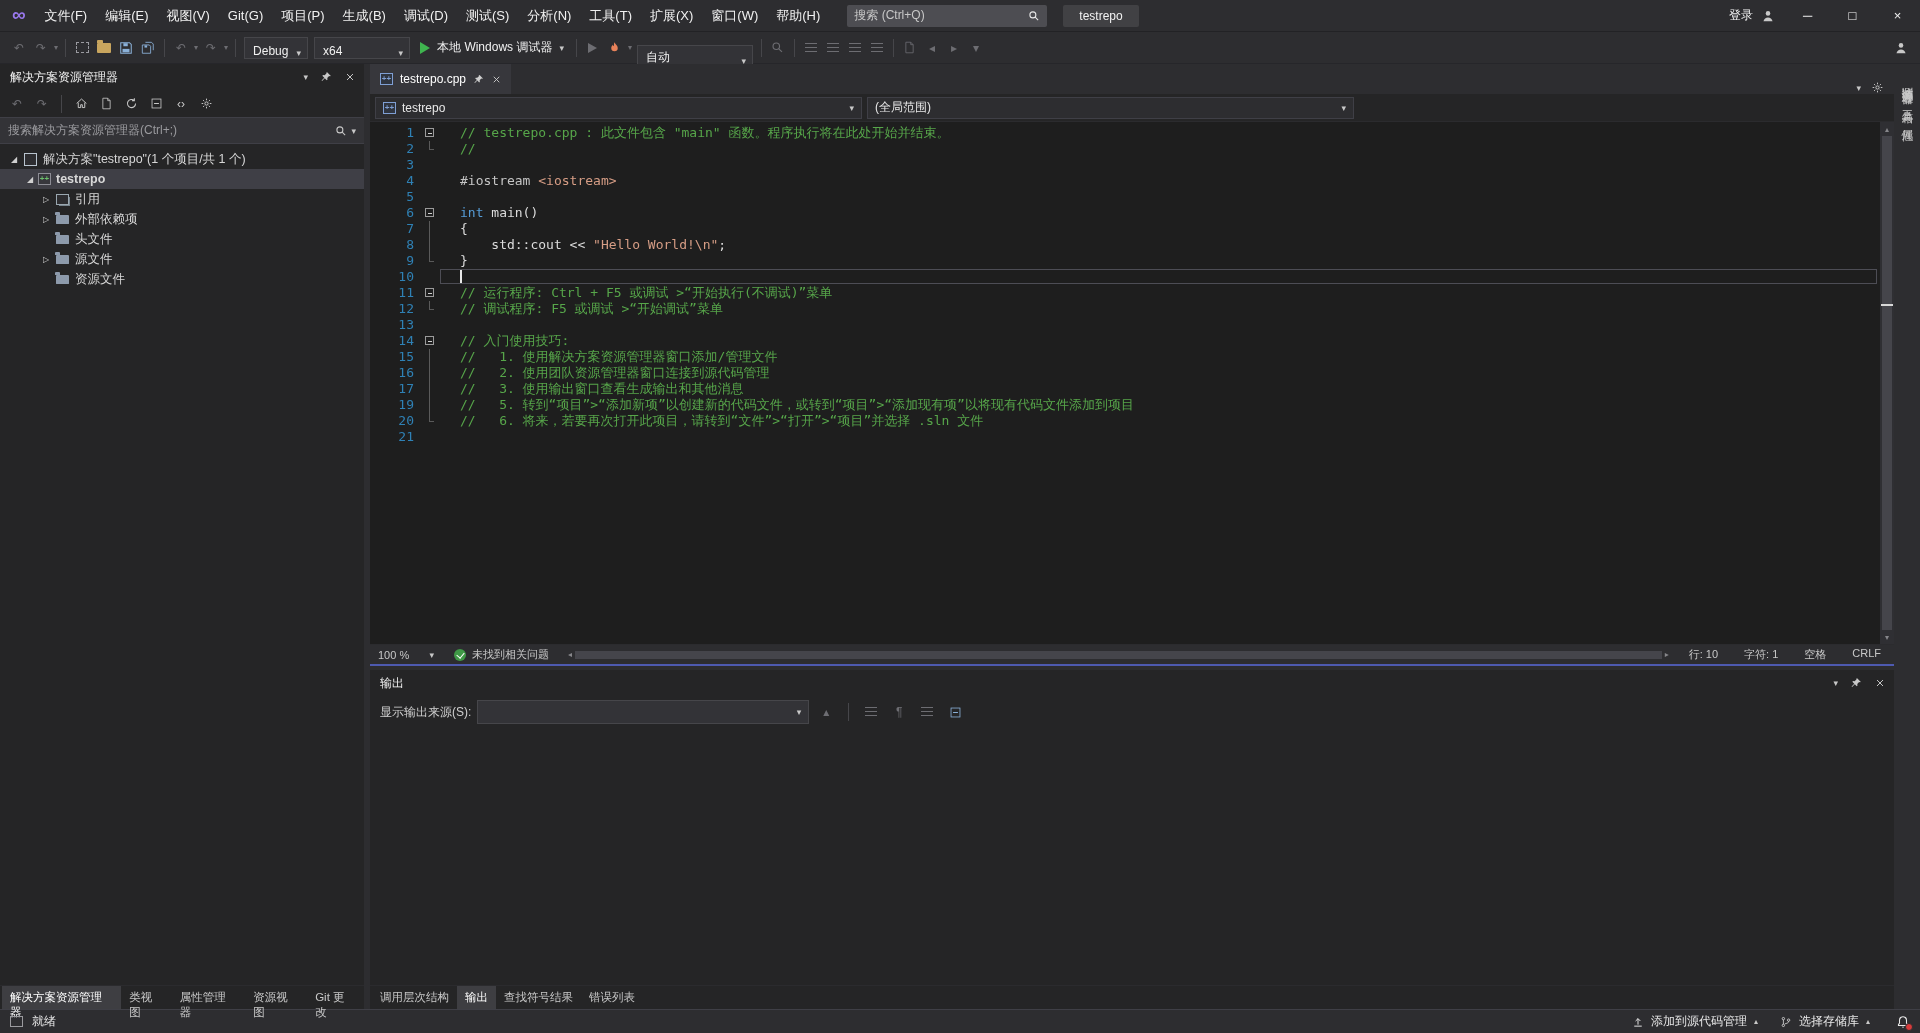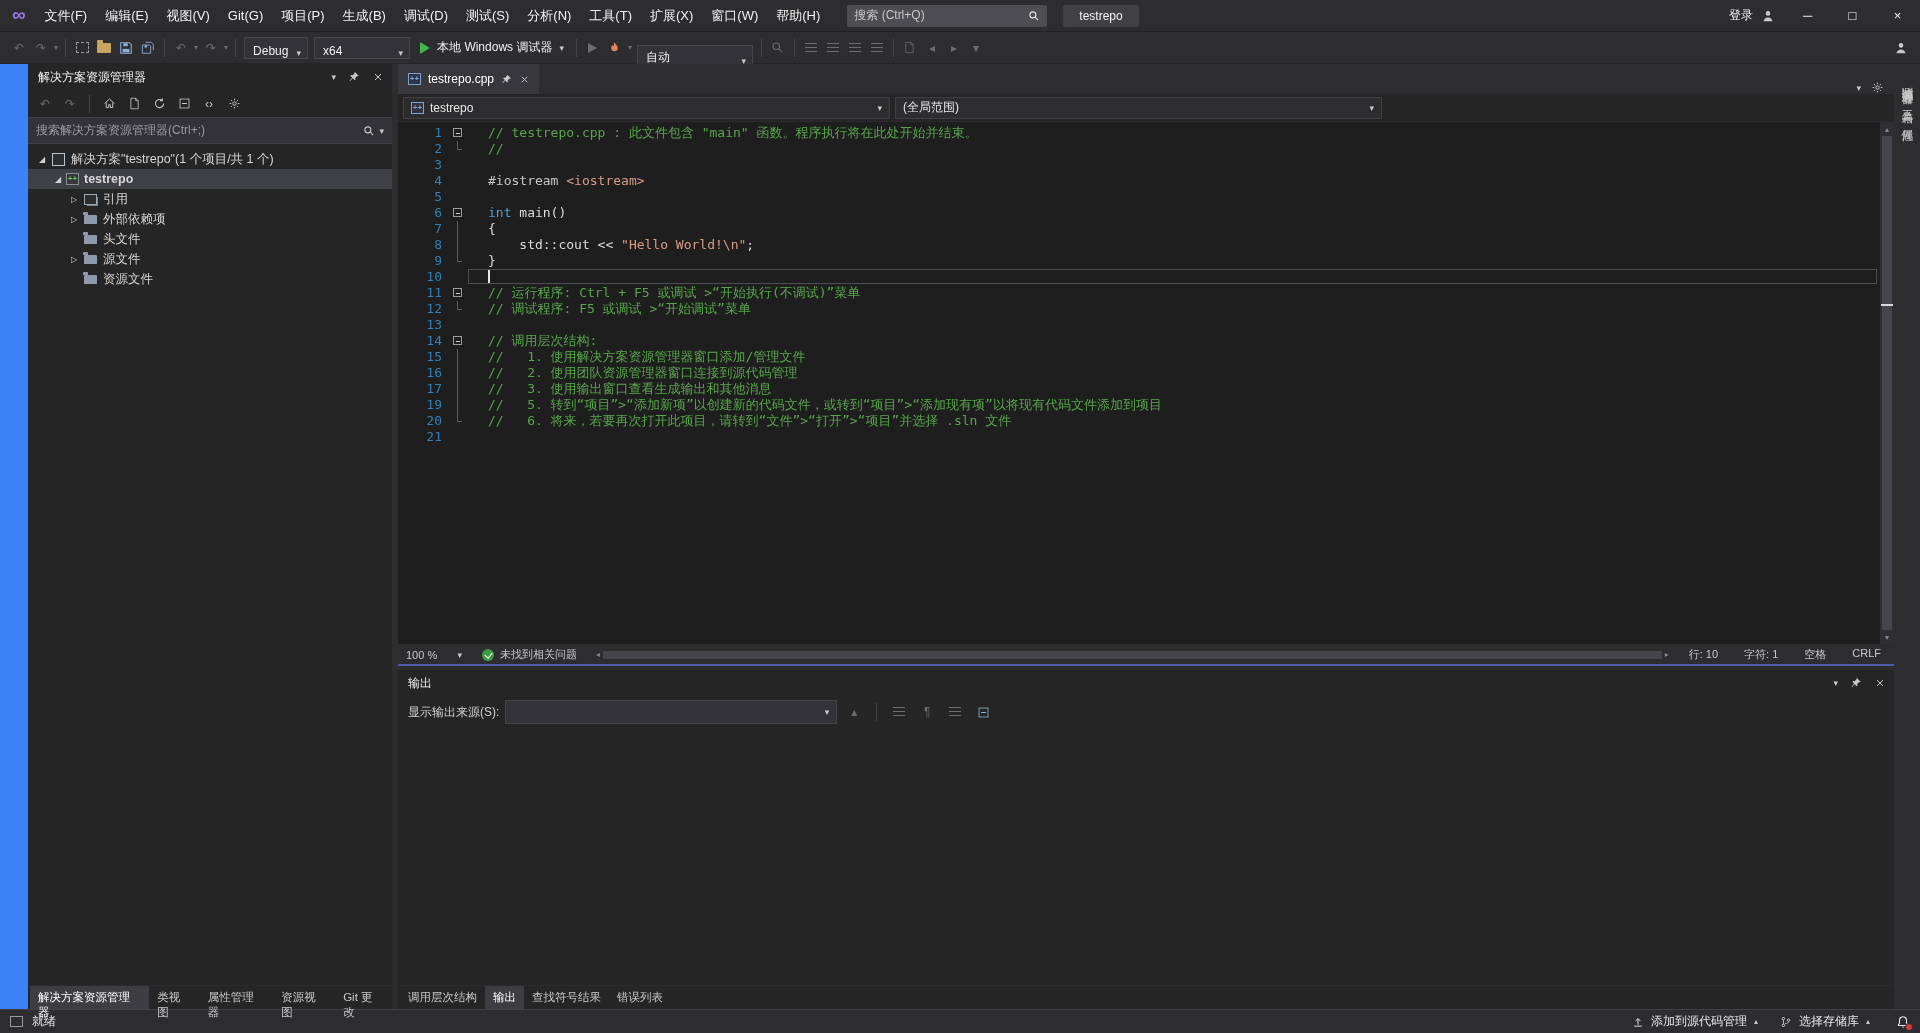--- a/index.html
+++ b/index.html
@@ -34,21 +34,21 @@
   .run-btn{display:flex;align-items:center;height:24px;padding:0 7px;color:#f1f1f1;border-radius:2px;}
   .play{width:0;height:0;border-left:10px solid #3fb44f;border-top:6px solid transparent;border-bottom:6px solid transparent;margin-right:7px;}
   .play-outline{width:0;height:0;border-left:9px solid #6d6d72;border-top:5px solid transparent;border-bottom:5px solid transparent;}
   .run-btn .car{margin-left:7px;font-size:9px;color:#c8c8c8;}
   .np-icon{width:13px;height:11px;border:1px dashed #9a9aa0;}
   .folder-ic{width:14px;height:10px;background:#c8a55e;border-radius:1px;position:relative;}
   .folder-ic:before{content:"";position:absolute;top:-3px;left:0;width:6px;height:3px;background:#c8a55e;border-radius:1px 1px 0 0;}
   .save svg,.save{color:#8ab0d8;}
   .lines-icon{width:12px;height:10px;background:repeating-linear-gradient(to bottom,currentColor 0 1px,transparent 1px 4px);}
   
-  .main{display:flex;height:945px;background:#3b82f6;padding-left:28px;}
+  .main{display:flex;height:945px;background:#b91c1c;}
   .left-dock{width:364px;background:#252526;display:flex;flex-direction:column;}
   .lp-header{height:26px;display:flex;align-items:center;padding:0 8px 0 10px;font-size:12px;color:#f1f1f1;}
   .hicons{margin-left:auto;display:flex;align-items:center;gap:12px;color:#c8c8c8;}
   .hic{font-size:9px;color:#c8c8c8;}
   .hicons svg{color:#c8c8c8;}
   .lp-toolbar{height:28px;display:flex;align-items:center;gap:3px;padding:0 6px;border-bottom:1px solid #3f3f46;}
   .lp-toolbar .tbtn{height:20px;}
   .lp-search{height:26px;display:flex;align-items:center;background:#333337;border-bottom:1px solid #3f3f46;padding:0 8px;color:#9a9a9e;}
   .lp-search .ph{flex:1;font-size:12px;}
   .lp-search svg{color:#c8c8c8;margin-right:4px;}
@@ -535,21 +535,21 @@
           <div class="cline">
             <span class="lnum">13</span>
             <span class="outcol"></span>
             <span class="ltext"></span>
           </div>
           <div class="cline">
             <span class="lnum">14</span>
             <span class="outcol">
               <span class="ob"></span>
             </span>
-            <span class="ltext"><span class="tk-com">// 调用层次结构:</span></span>
+            <span class="ltext"><span class="tk-com">// 入门使用技巧:</span></span>
           </div>
           <div class="cline">
             <span class="lnum">15</span>
             <span class="outcol">
               <span class="ol"></span>
             </span>
             <span class="ltext"><span class="tk-com">//   1. 使用解决方案资源管理器窗口添加/管理文件</span></span>
           </div>
           <div class="cline">
             <span class="lnum">16</span>

